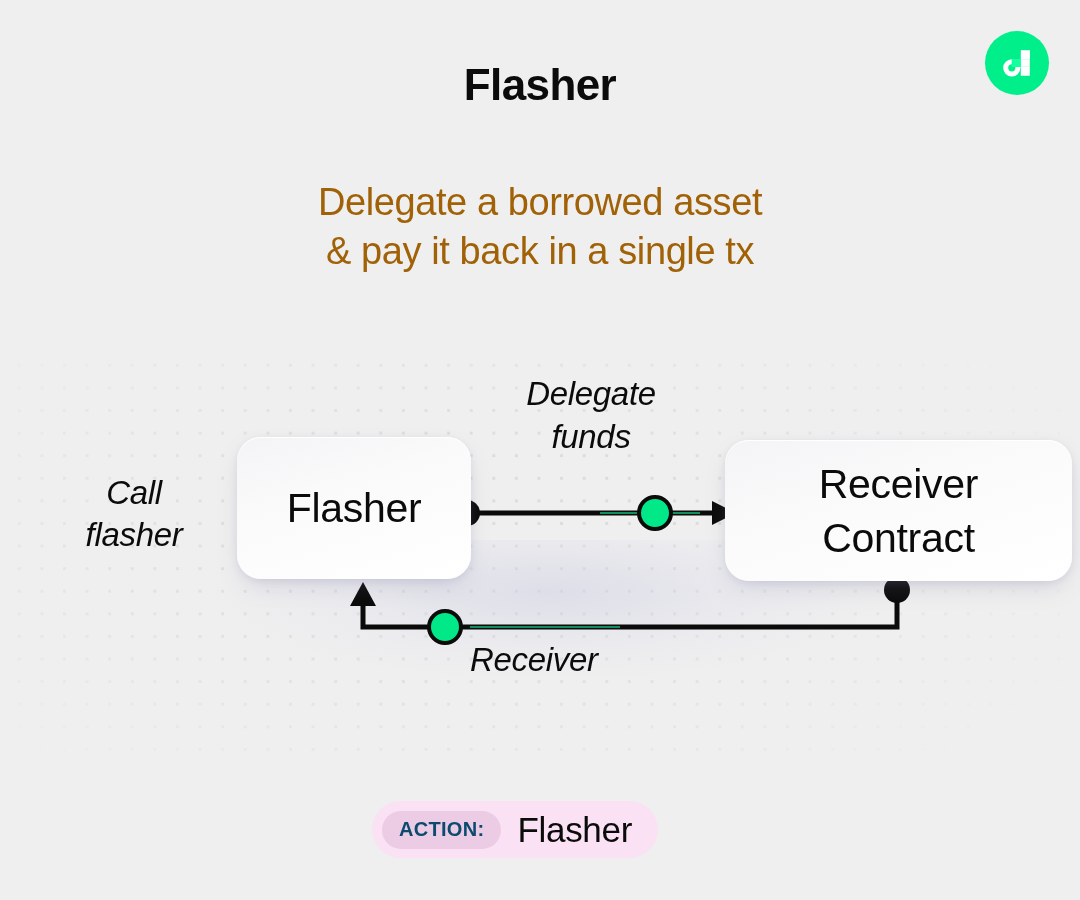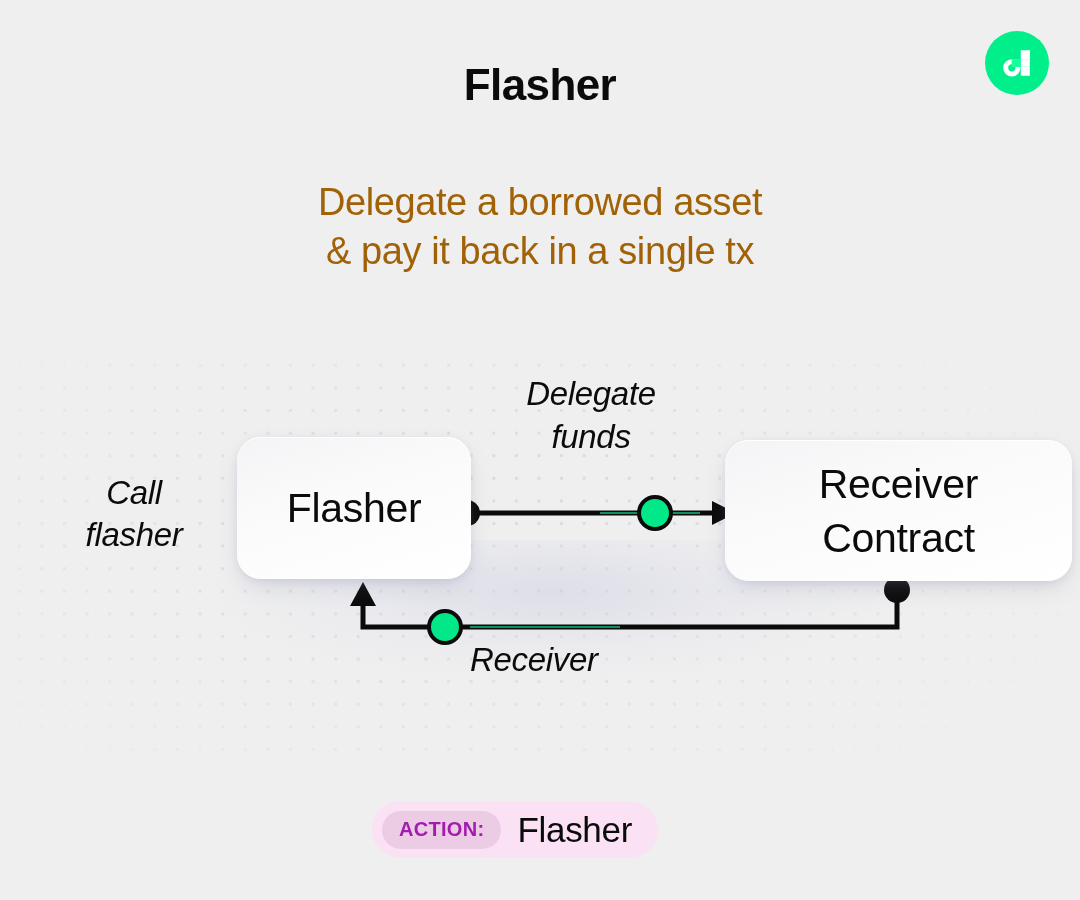--- a/index.html
+++ b/index.html
@@ -179,21 +179,21 @@
     gap: 16px;
   }
 
   #action-chip {
     background: #eccce5;
     border-radius: 20px;
     padding: 7px 17px 8px;
     font-size: 20px;
     font-weight: bold;
     letter-spacing: 0.3px;
-    color: #a21caf;
+    color: #0c4a6e;
   }
 
   #action-value {
     font-size: 35px;
     color: #0b0b0b;
     letter-spacing: -0.3px;
     padding-right: 4px;
   }
 </style>
 </head>

